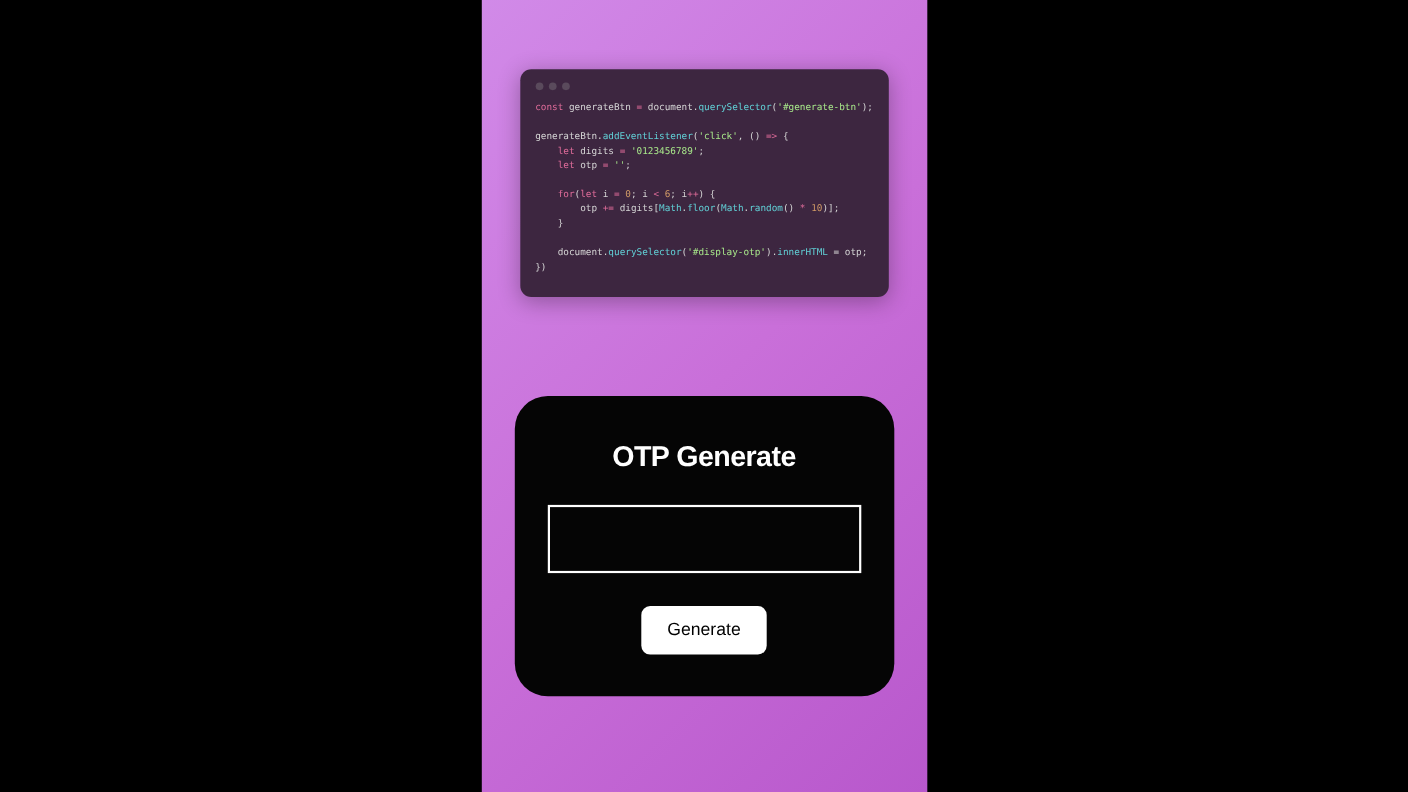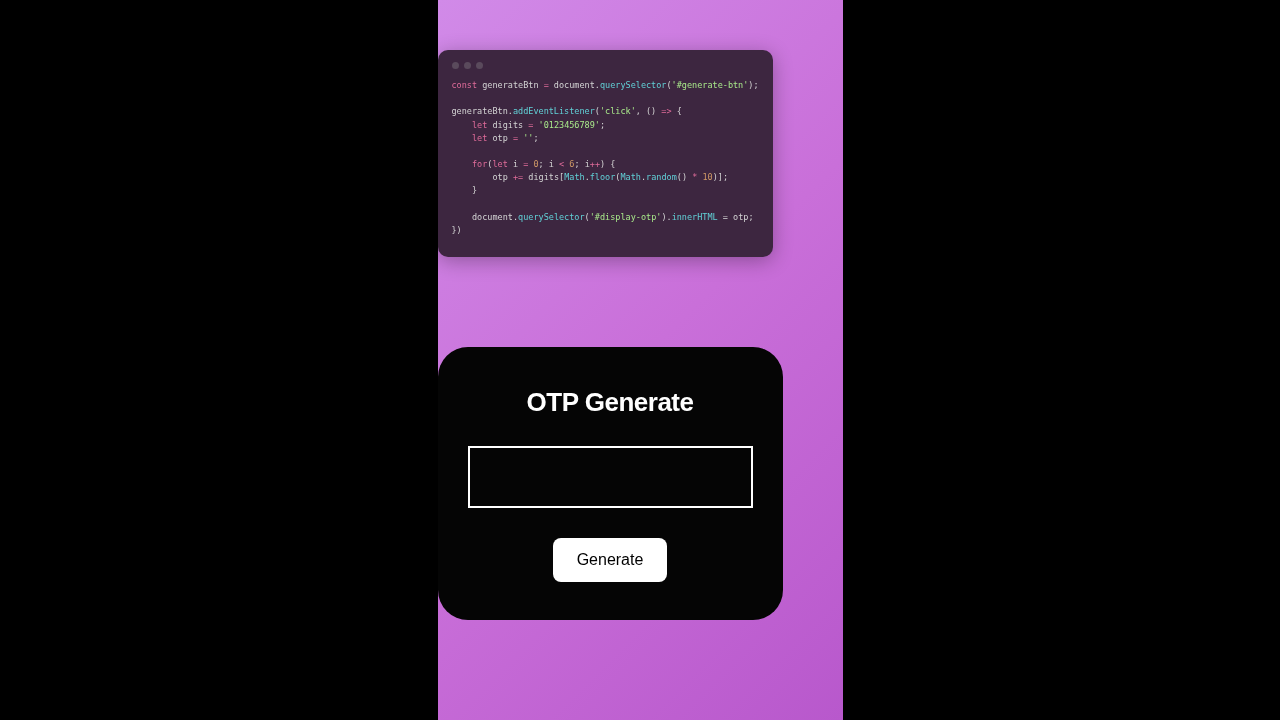--- a/index.html
+++ b/index.html
@@ -11,21 +11,22 @@
       justify-content: center;
       font-family: -apple-system, BlinkMacSystemFont, 'Segoe UI', sans-serif;
       overflow: hidden;
     }
     .phone-frame {
       width: 405px;
       height: 720px;
       background: linear-gradient(135deg, #d18ae8 0%, #c96fd9 50%, #b858cc 100%);
       display: flex;
       flex-direction: column;
-      padding-top: 50px;
+      align-items: center;
+      padding-top: 63px;
     }
     .code-window {
       width: 335px;
       background: #3d2640;
       border-radius: 10px;
       padding: 12px 14px 20px 14px;
       margin-bottom: 90px;
       box-shadow: 0 4px 20px rgba(0,0,0,0.3);
     }
     .traffic-lights {

